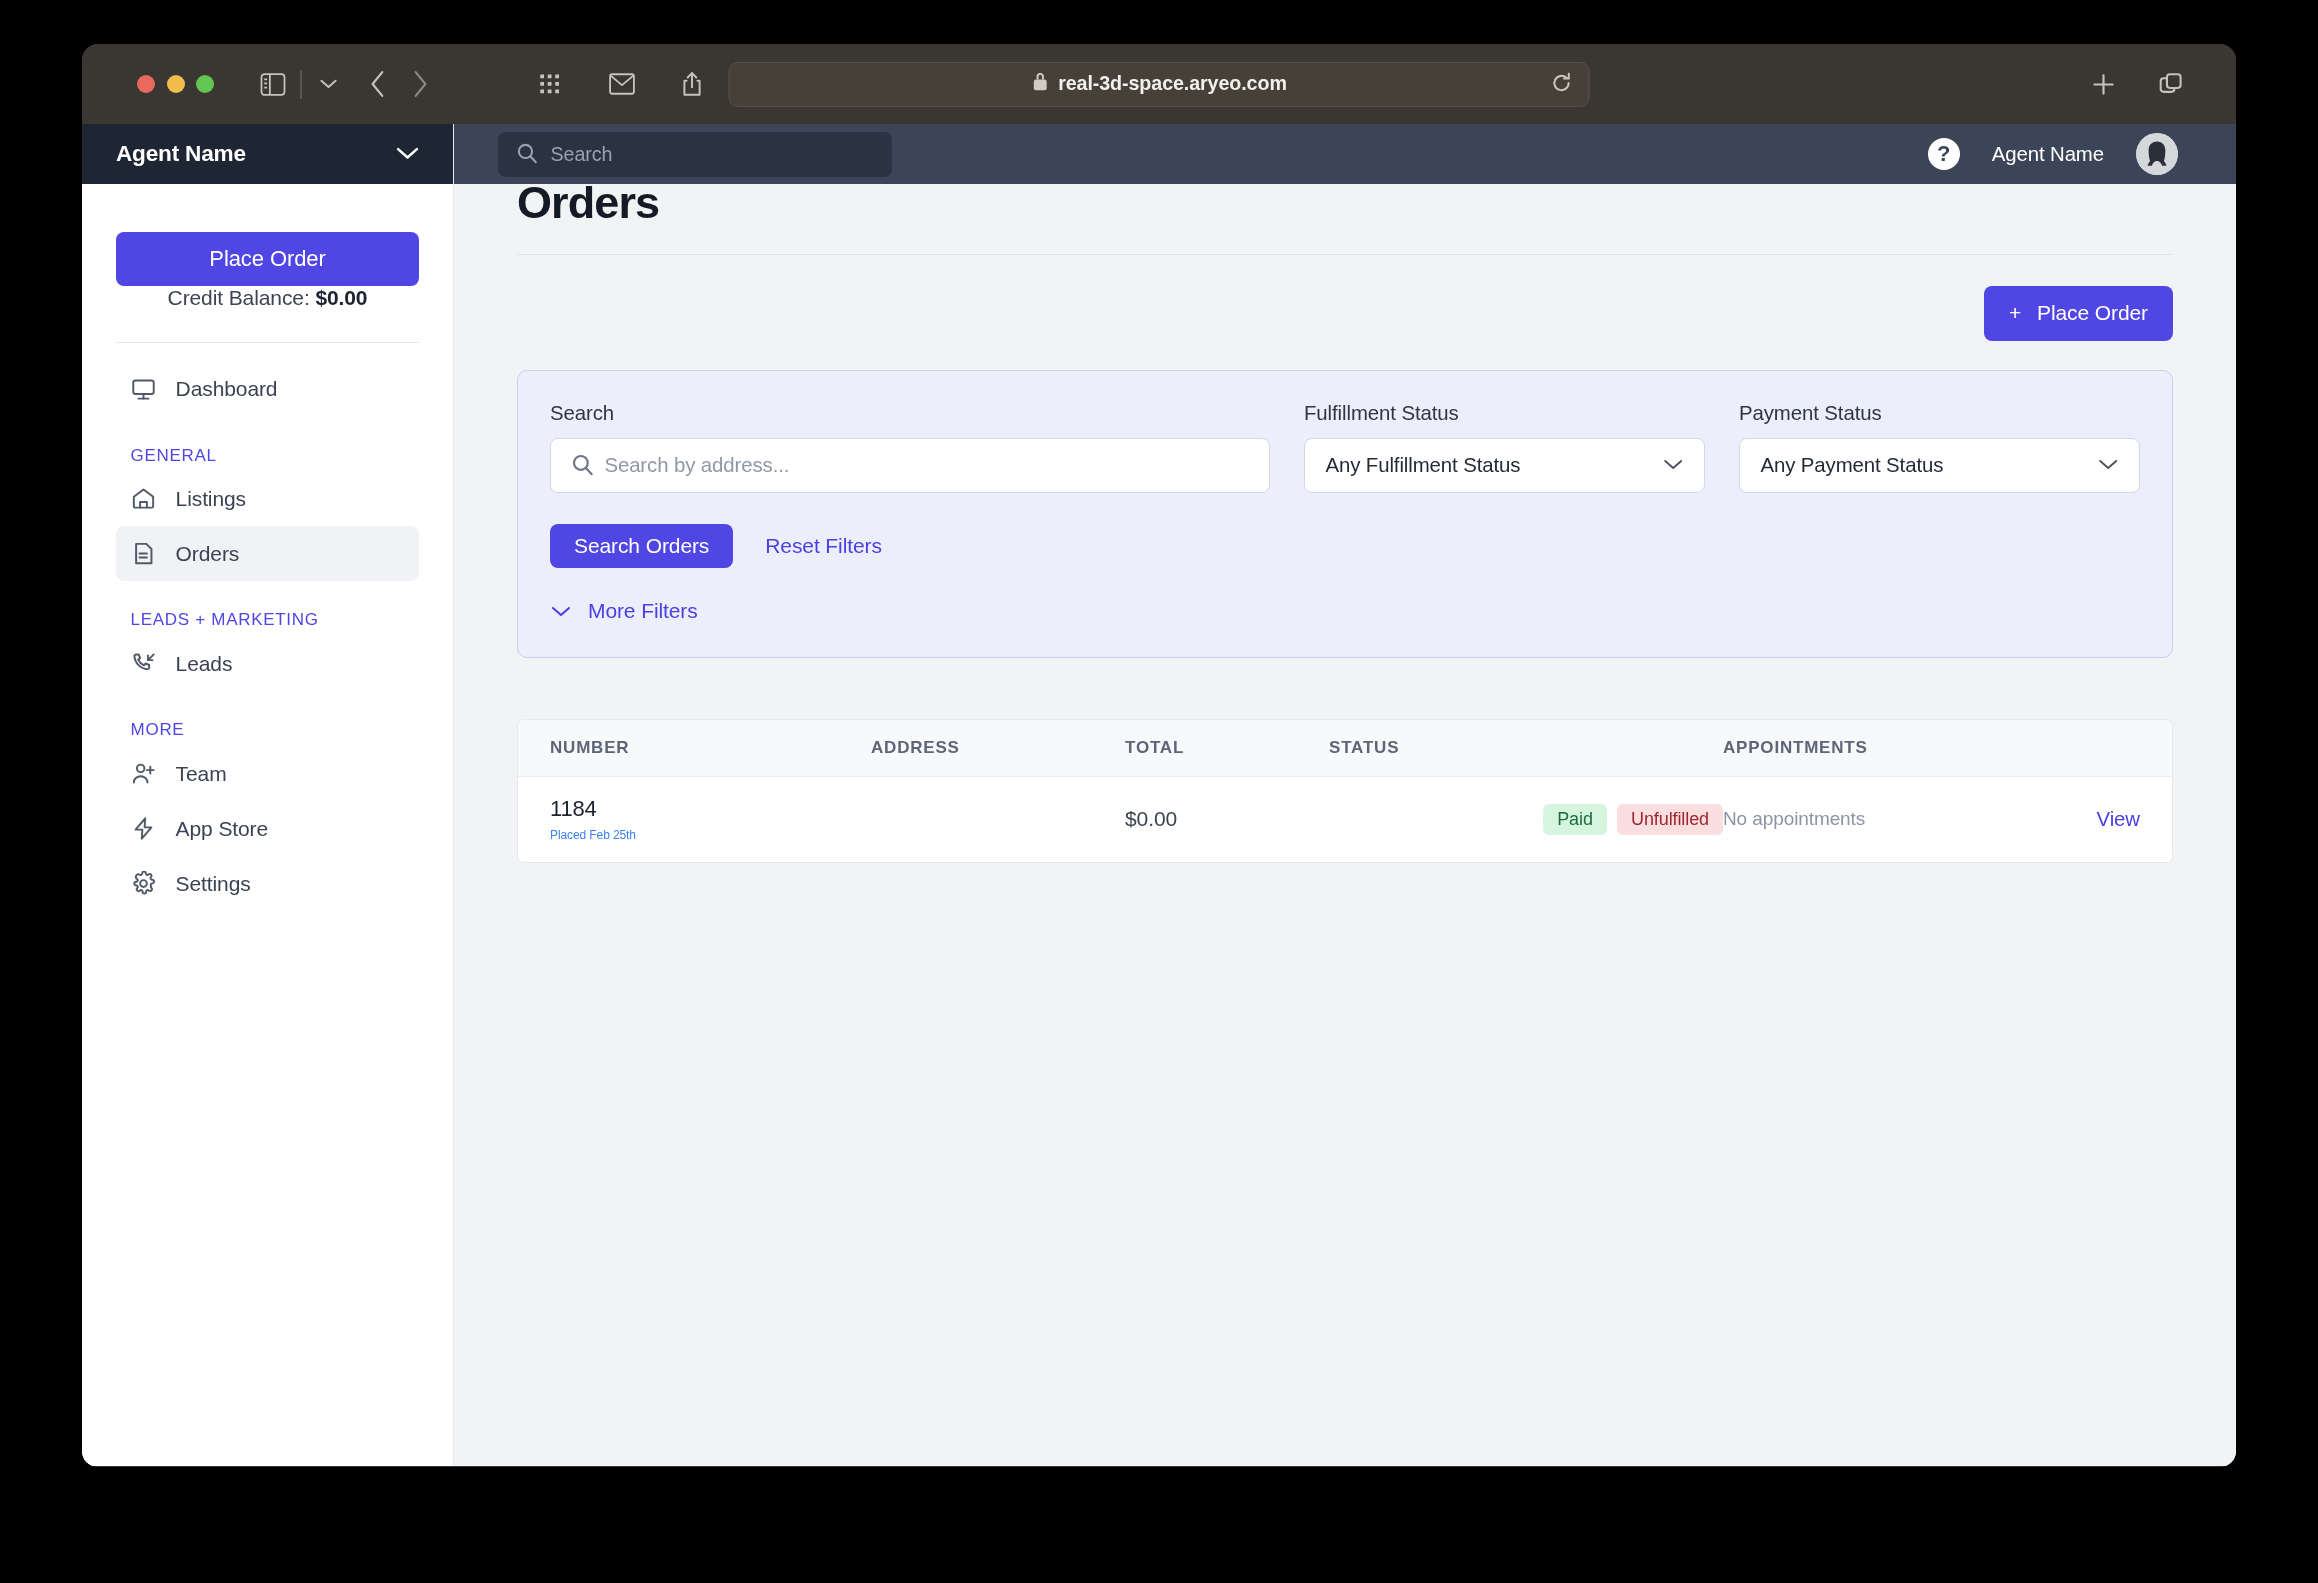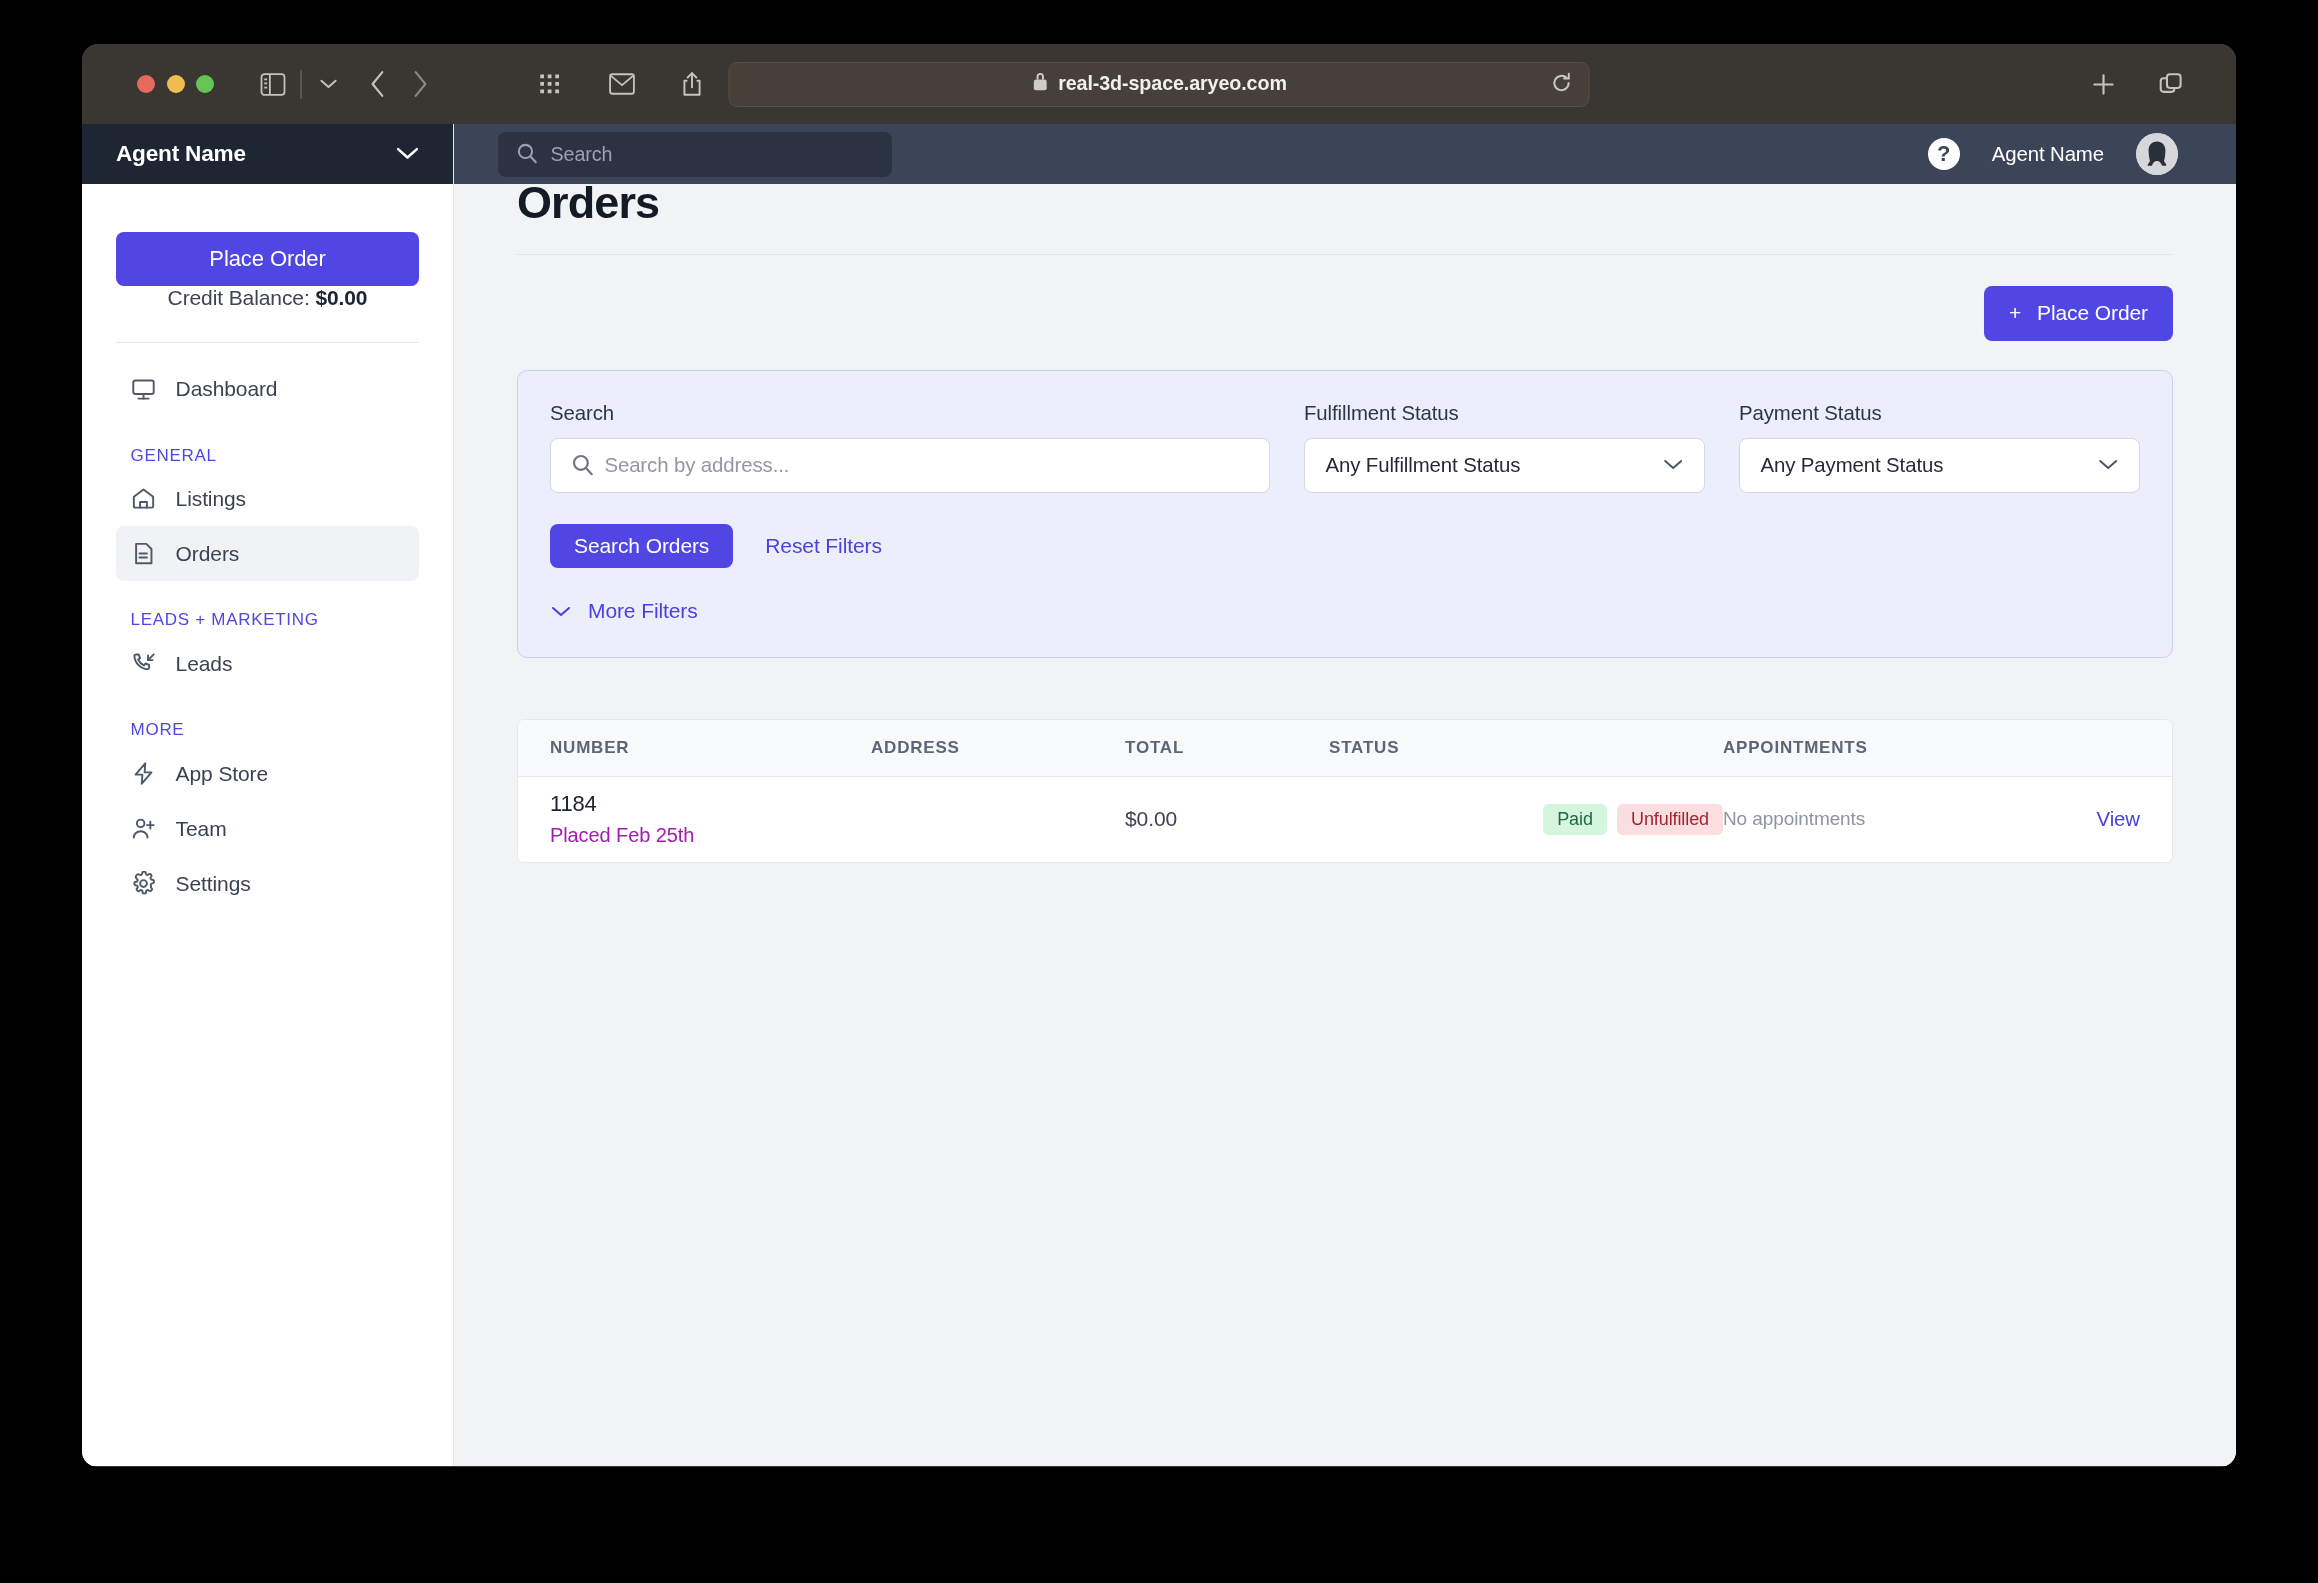--- a/index.html
+++ b/index.html
@@ -268,21 +268,21 @@
     background: #fff;
   }
   .c-number { width: 321px; }
   .c-address { width: 254px; }
   .c-total { width: 204px; }
   .c-status { width: 394px; }
   .c-appt { flex: 1; }
   .c-action { width: 88px; text-align: right; }
 
   .order-num { font-size: 22px; color: #1d2430; letter-spacing: -0.2px; }
-  .order-placed { font-size: 20px; color: #a21caf; margin-top: 6.6px; letter-spacing: -0.1px; }
+  .order-placed { font-size: 12px; color: #3b82f6; margin-top: 6.6px; letter-spacing: -0.1px; }
   .order-total { font-size: 21px; color: #3d4451; letter-spacing: -0.1px; }
   .badges { display: flex; gap: 10.2px; justify-content: flex-end; }
   .badge {
     padding: 5.1px 14px; border-radius: 5.8px;
     font-size: 18px; letter-spacing: -0.1px;
   }
   .badge.paid { background: #d6f5df; color: #1f6b3c; }
   .badge.unfulfilled { background: #fbdfe0; color: #9e2530; }
   .no-appt { font-size: 19px; color: #8d94a3; letter-spacing: -0.1px; }
   .view-link { font-size: 20.4px; color: #4b41e0; cursor: pointer; letter-spacing: -0.1px; }
@@ -467,36 +467,36 @@
               </svg>
             </span>
             <span>Leads</span>
           </div>
 
           <div class="nav-section">MORE</div>
 
           <div class="nav-item">
             <span class="nav-ico">
               <svg width="25" height="25" viewBox="0 0 22 22" fill="none" stroke="currentColor" stroke-width="1.7" stroke-linecap="round" stroke-linejoin="round">
-                <polygon points="12.5,2 4,12 10,12 9.5,20 18,10 12,10"></polygon>
-              </svg>
-            </span>
-            <span>App Store</span>
-          </div>
-
-          <div class="nav-item">
-            <span class="nav-ico">
-              <svg width="25" height="25" viewBox="0 0 22 22" fill="none" stroke="currentColor" stroke-width="1.7" stroke-linecap="round" stroke-linejoin="round">
                 <circle cx="8.5" cy="6.5" r="3.3"></circle>
                   <path d="M2.5 19c0-3.3 2.7-5.6 6-5.6s6 2.3 6 5.6"></path>
                 <line x1="17" y1="5" x2="17" y2="11"></line>
                   <line x1="14" y1="8" x2="20" y2="8"></line>
               </svg>
             </span>
             <span>Team</span>
+          </div>
+
+          <div class="nav-item">
+            <span class="nav-ico">
+              <svg width="25" height="25" viewBox="0 0 22 22" fill="none" stroke="currentColor" stroke-width="1.7" stroke-linecap="round" stroke-linejoin="round">
+                <polygon points="12.5,2 4,12 10,12 9.5,20 18,10 12,10"></polygon>
+              </svg>
+            </span>
+            <span>App Store</span>
           </div>
 
           <div class="nav-item">
             <span class="nav-ico">
               <svg width="25" height="25" viewBox="0 0 22 22" fill="none" stroke="currentColor" stroke-width="1.7" stroke-linecap="round" stroke-linejoin="round">
                 <circle cx="11" cy="11" r="3"></circle>
                 <path d="M17.6 13.4a1.3 1.3 0 0 0 .26 1.44l.05.05a1.6 1.6 0 1 1-2.27 2.27l-.05-.05a1.3 1.3 0 0 0-1.44-.26 1.3 1.3 0 0 0-.79 1.19v.14a1.6 1.6 0 0 1-3.2 0v-.07a1.3 1.3 0 0 0-.85-1.19 1.3 1.3 0 0 0-1.44.26l-.05.05a1.6 1.6 0 1 1-2.27-2.27l.05-.05a1.3 1.3 0 0 0 .26-1.44 1.3 1.3 0 0 0-1.19-.79h-.14a1.6 1.6 0 0 1 0-3.2h.07a1.3 1.3 0 0 0 1.19-.85 1.3 1.3 0 0 0-.26-1.44l-.05-.05A1.6 1.6 0 1 1 7.5 3.14l.05.05a1.3 1.3 0 0 0 1.44.26h.06a1.3 1.3 0 0 0 .79-1.19v-.14a1.6 1.6 0 0 1 3.2 0v.07a1.3 1.3 0 0 0 .79 1.19 1.3 1.3 0 0 0 1.44-.26l.05-.05a1.6 1.6 0 1 1 2.27 2.27l-.05.05a1.3 1.3 0 0 0-.26 1.44v.06a1.3 1.3 0 0 0 1.19.79h.14a1.6 1.6 0 0 1 0 3.2h-.07a1.3 1.3 0 0 0-1.19.79z"></path>
               </svg>
             </span>
             <span>Settings</span>

